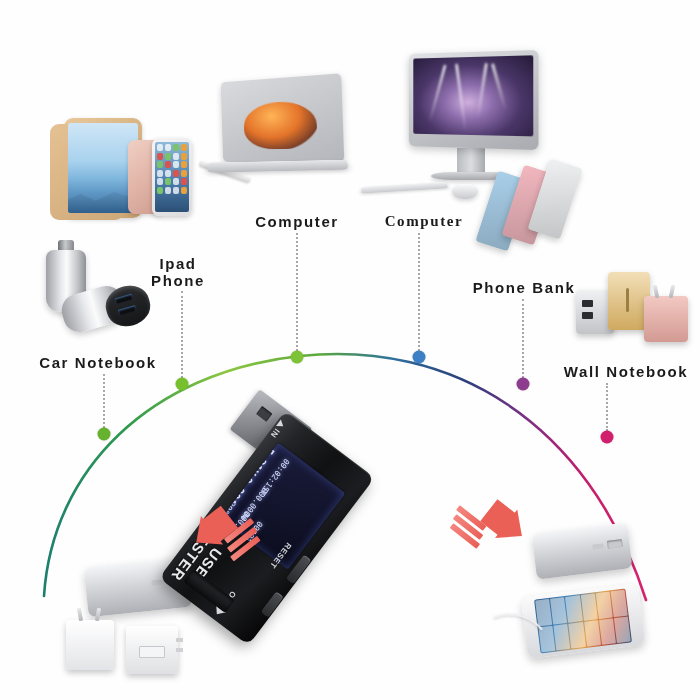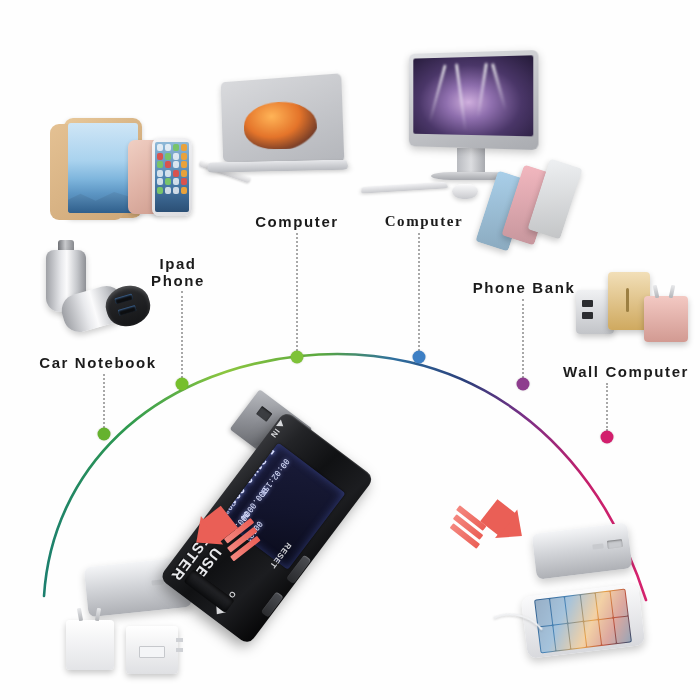--- a/index.html
+++ b/index.html
@@ -201,21 +201,21 @@
       <div class="dotline" style="left: 297px; top: 233px; height: 118px;"></div>
       <div class="lbl" style="left: 297px; top: 213px;">Computer</div>
       <div class="node" style="left: 297px; top: 357px; width: 13px; height: 13px; background: rgb(126, 194, 56);"></div>
       <div class="dotline" style="left: 419px; top: 233px; height: 118px;"></div>
       <div class="lbl" style="left: 424px; top: 213px; font-family: Liberation Serif, serif;">Computer</div>
       <div class="node" style="left: 419px; top: 357px; width: 13px; height: 13px; background: rgb(61, 127, 196);"></div>
       <div class="dotline" style="left: 523px; top: 299px; height: 79px;"></div>
       <div class="lbl" style="left: 524px; top: 279px;">Phone Bank</div>
       <div class="node" style="left: 523px; top: 384px; width: 13px; height: 13px; background: rgb(142, 61, 142);"></div>
       <div class="dotline" style="left: 607px; top: 383px; height: 48px;"></div>
-      <div class="lbl" style="left: 626px; top: 363px;">Wall Computer</div>
+      <div class="lbl" style="left: 626px; top: 363px;">Wall Notebook</div>
       <div class="node" style="left: 607px; top: 437px; width: 13px; height: 13px; background: rgb(210, 31, 109);"></div>
     </div>
 
   <div class="dev" style="left:64px;top:118px;">
     <div class="ipadgold"></div>
     <div class="ipad">
         <div class="scr"></div>
       </div>
   </div>
   <div class="dev phoneA" style="left:128px;top:140px;"></div>

